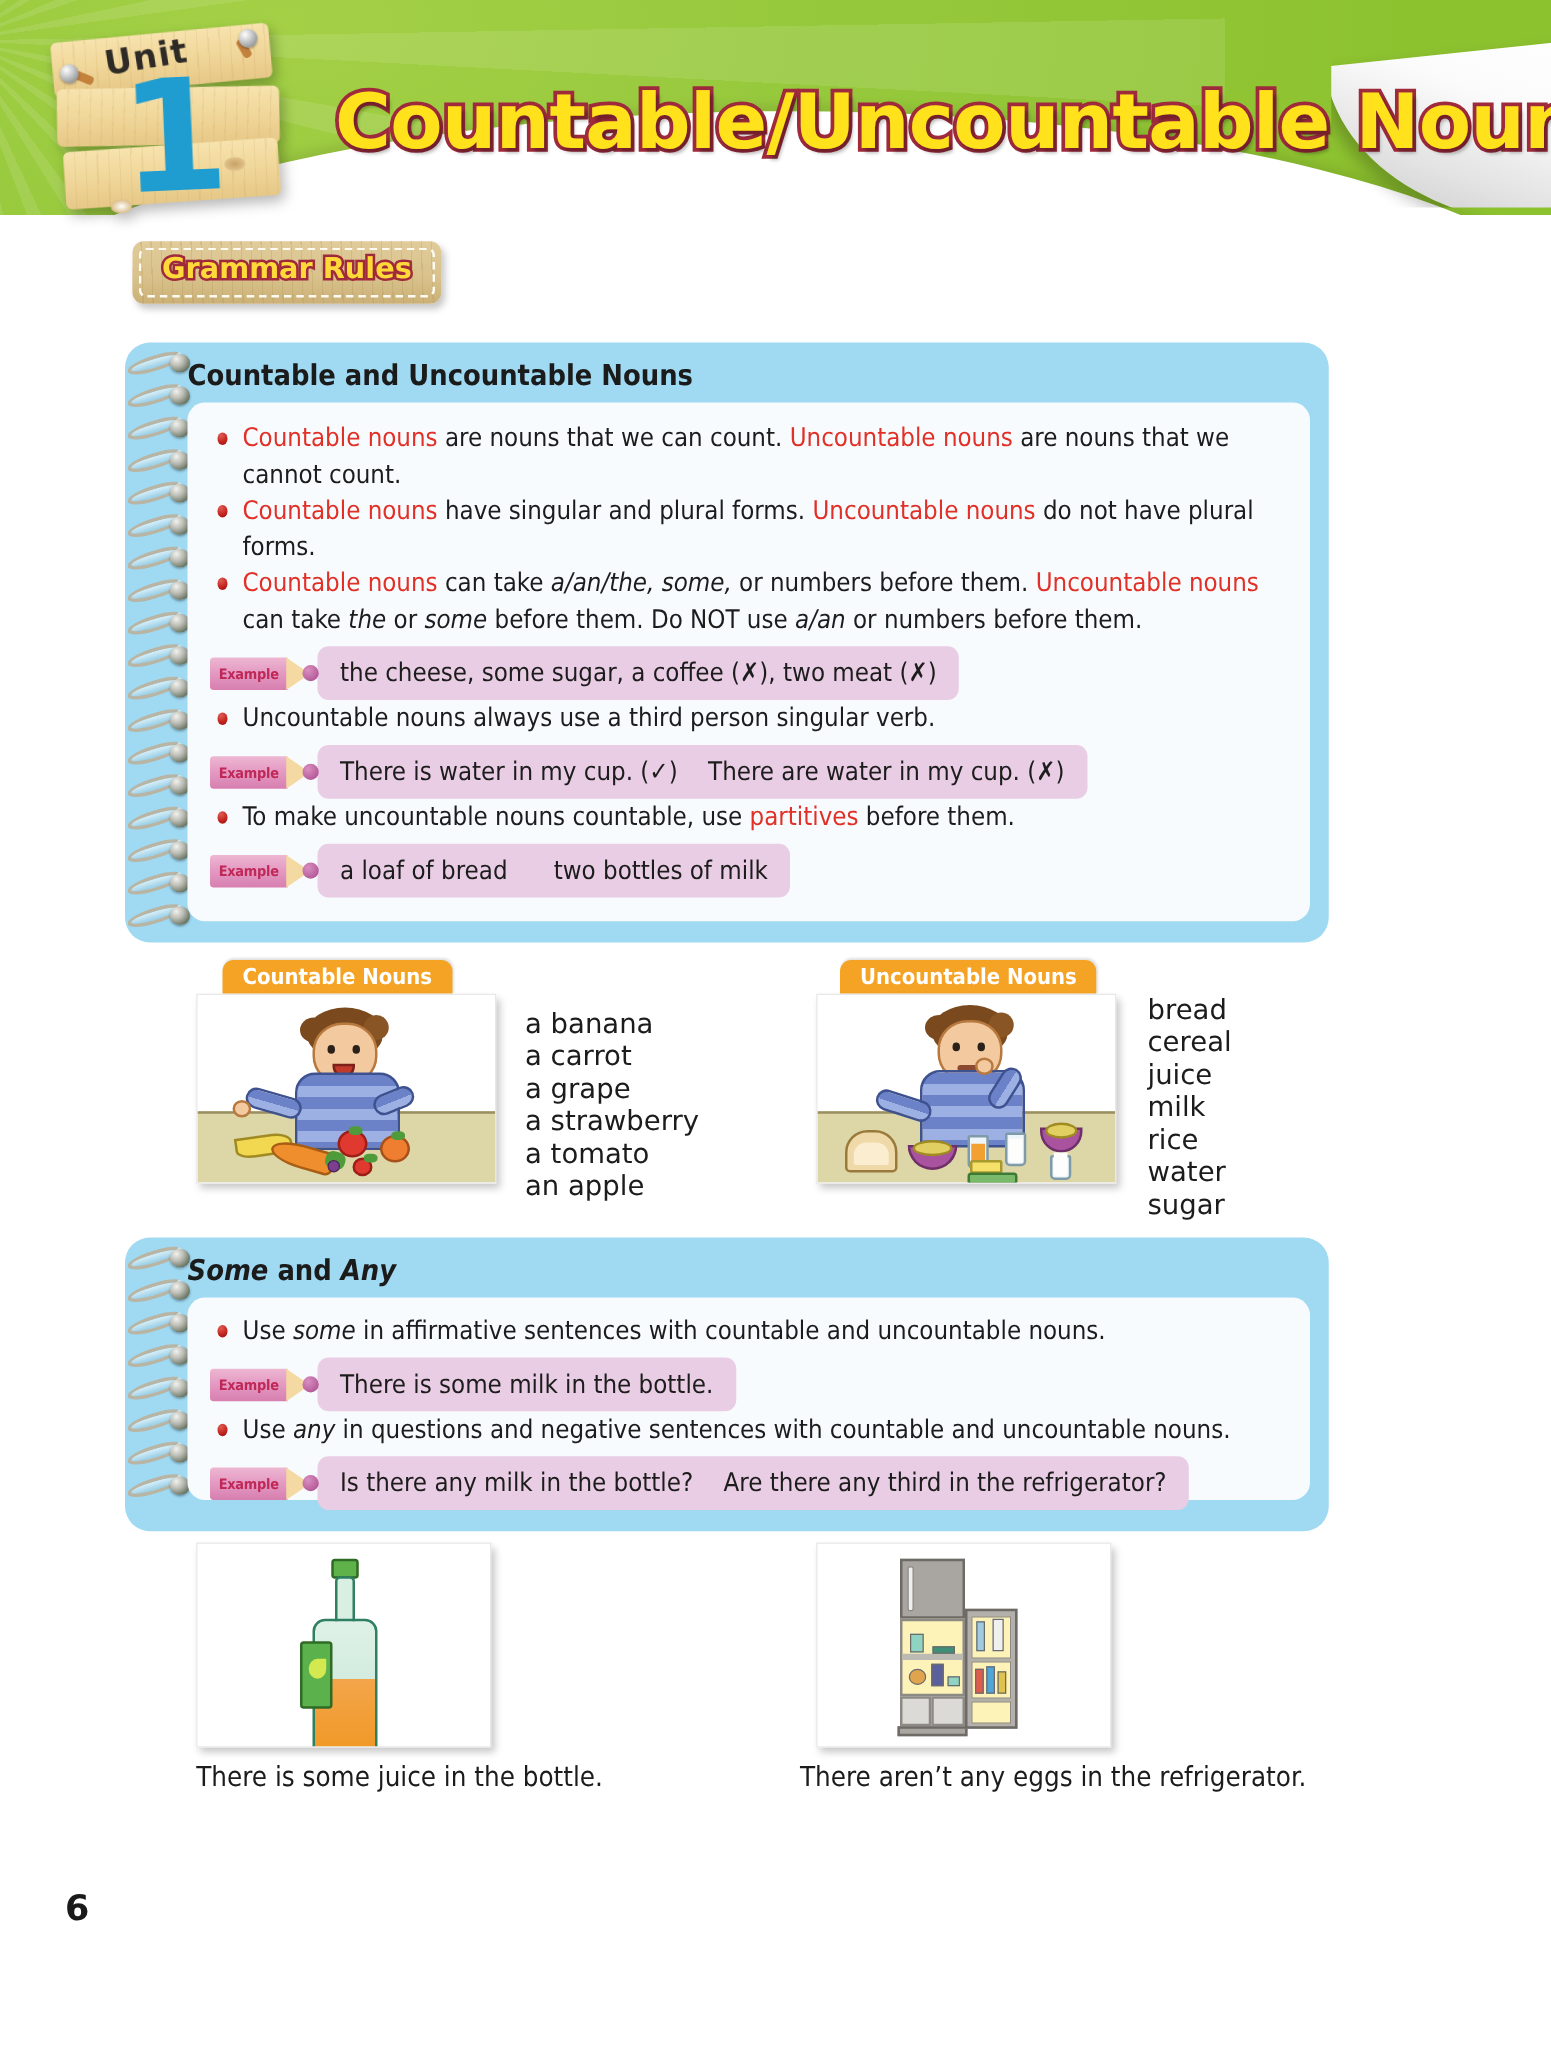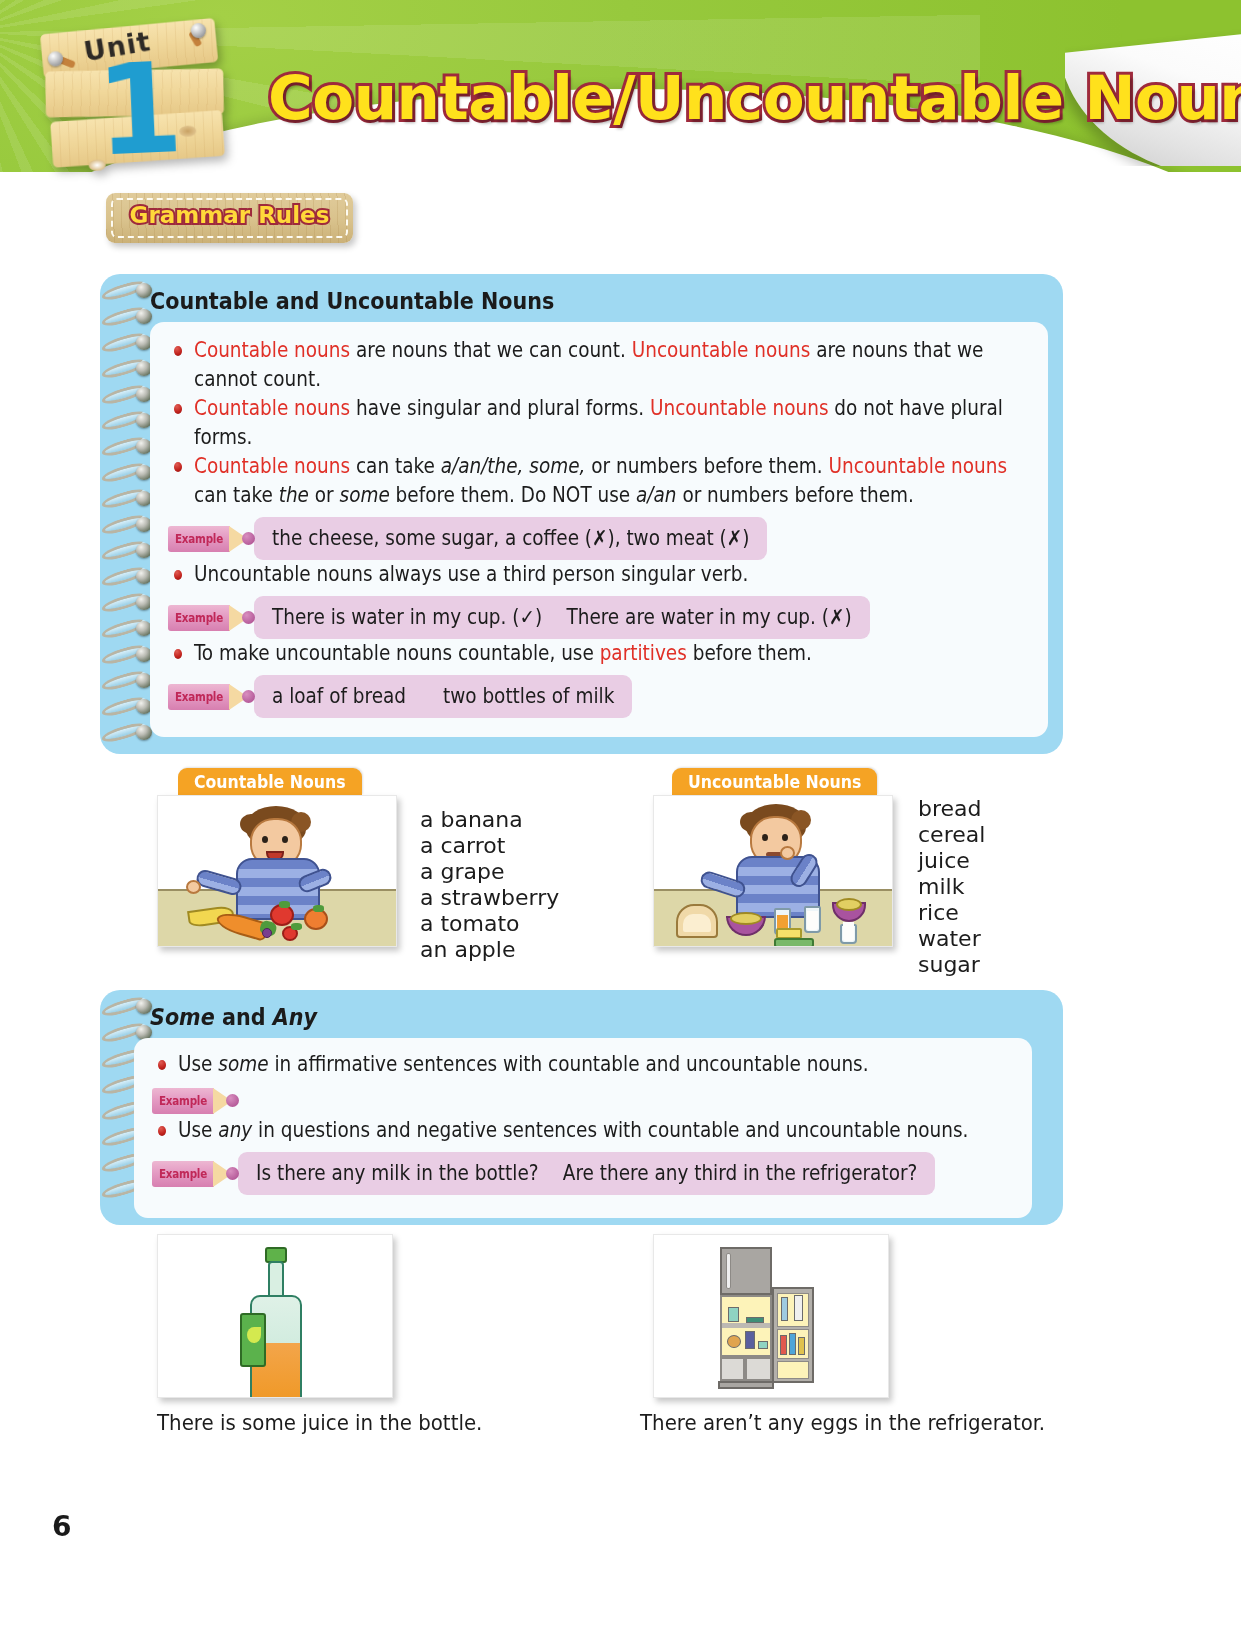--- a/index.html
+++ b/index.html
@@ -594,29 +594,32 @@
       <div class="ring" style="top: 164px;">
         <div class="wire"></div>
         <div class="bead"></div>
       </div>
       <div class="ring" style="top: 190px;">
         <div class="wire"></div>
         <div class="bead"></div>
       </div>
     </div>
   <div class="panel-title italic" style="left:50px; top:14px;"><span>Some</span><span class="rom"> and </span><span>Any</span></div>
-  <div class="panel-inner" style="left:34px; top:48px; width:898px; height:180px;">
+  <div class="panel-inner" style="left:50px; top:48px; width:898px; height:162px;">
     <div class="bul-list" style="left:18px; top:12px; width:862px;" id="p2-bullets">
         <div class="bul"><span>Use </span><span class="it">some</span><span> in affirmative sentences with countable and uncountable nouns.</span></div>
         <div class="ex-row">
           <div class="pencil">
             <div class="pencil-body"></div>
             <div class="pencil-wood"></div>
             <div class="pencil-tip"></div>
             <div class="pencil-label">Example</div>
+          </div>
+          <div class="ex-box">
+            <div><span>There is </span><span class="bd">some</span><span> milk in the bottle.</span></div>
           </div>
         </div>
         <div class="bul"><span>Use </span><span class="it">any</span><span> in questions and negative sentences with countable and uncountable nouns.</span></div>
         <div class="ex-row">
           <div class="pencil">
             <div class="pencil-body"></div>
             <div class="pencil-wood"></div>
             <div class="pencil-tip"></div>
             <div class="pencil-label">Example</div>
           </div>

